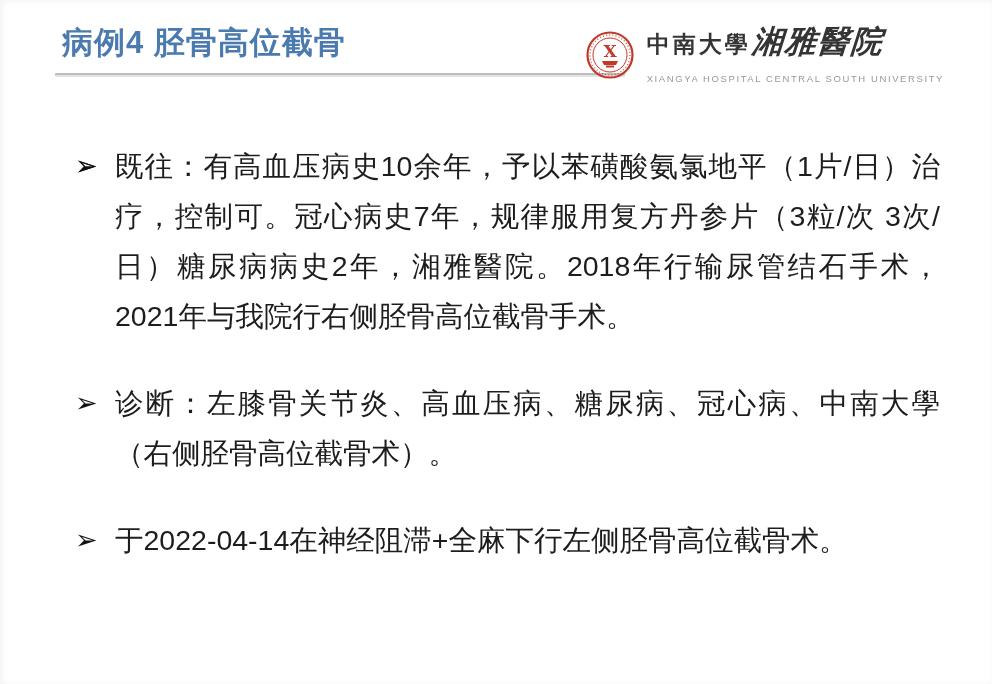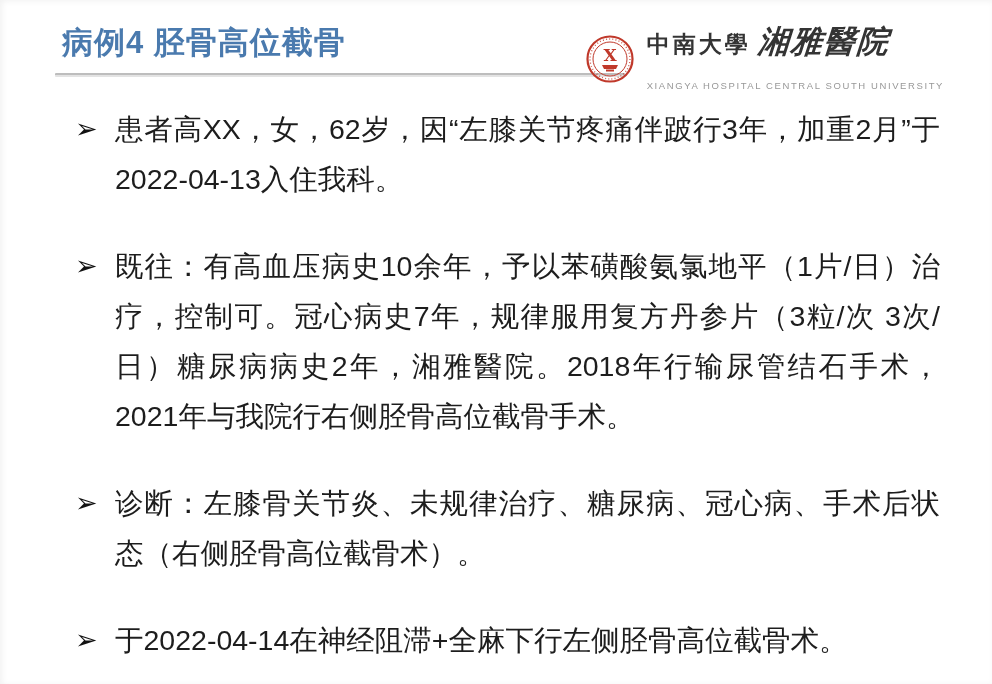--- a/index.html
+++ b/index.html
@@ -40,39 +40,39 @@
     right: 48px;
     display: flex;
     align-items: center;
     gap: 12px;
   }
   .emblem { width: 50px; height: 50px; flex: 0 0 auto; }
   .logo-text { display: flex; flex-direction: column; align-items: flex-start; }
   .logo-cn {
     display: flex;
     align-items: baseline;
-    gap: 7px;
+    gap: 1px;
     color: #343434;
     font-family: "DejaVu Serif", "Liberation Serif", serif;
     line-height: 1;
   }
   .logo-cn .uni {
     font-size: 23px;
     font-weight: bold;
     letter-spacing: 3px;
   }
   .logo-cn .hosp {
     font-size: 31px;
     font-weight: bold;
     font-style: italic;
     letter-spacing: 2px;
     transform: skewX(-4deg);
   }
   .logo-en {
-    margin-top: 23px;
+    margin-top: 16px;
     font-size: 9.5px;
     letter-spacing: 1.6px;
     color: #989898;
     white-space: nowrap;
   }
   
   .content {
     position: absolute;
     left: 75px;
     top: 104px;
@@ -121,29 +121,28 @@
         <span class="hosp">湘雅醫院</span>
       </div>
       <div class="logo-en">XIANGYA HOSPITAL CENTRAL SOUTH UNIVERSITY</div>
     </div>
   </div>
 
   <div class="content">
     <ul class="bullets">
       <li>
         <span class="bullet-marker">➢</span>
-        <span>患者高XX，女，62岁，因“左膝关节疼痛伴跛行3年，加重2月”于2022-04-13入住我科。</span>
       </li>
       <li>
         <span class="bullet-marker">➢</span>
         <span>既往：有高血压病史10余年，予以苯磺酸氨氯地平（1片/日）治疗，控制可。冠心病史7年，规律服用复方丹参片（3粒/次 3次/日）糖尿病病史2年，湘雅醫院。2018年行输尿管结石手术，2021年与我院行右侧胫骨高位截骨手术。</span>
       </li>
       <li>
         <span class="bullet-marker">➢</span>
-        <span>诊断：左膝骨关节炎、未规律治疗、糖尿病、冠心病、手术后状态（右侧胫骨高位截骨术）。</span>
+        <span>诊断：左膝骨关节炎、高血压病、糖尿病、冠心病、中南大學（右侧胫骨高位截骨术）。</span>
       </li>
       <li>
         <span class="bullet-marker">➢</span>
         <span>于2022-04-14在神经阻滞+全麻下行左侧胫骨高位截骨术。</span>
       </li>
     </ul>
   </div>
 
 </div>
 

